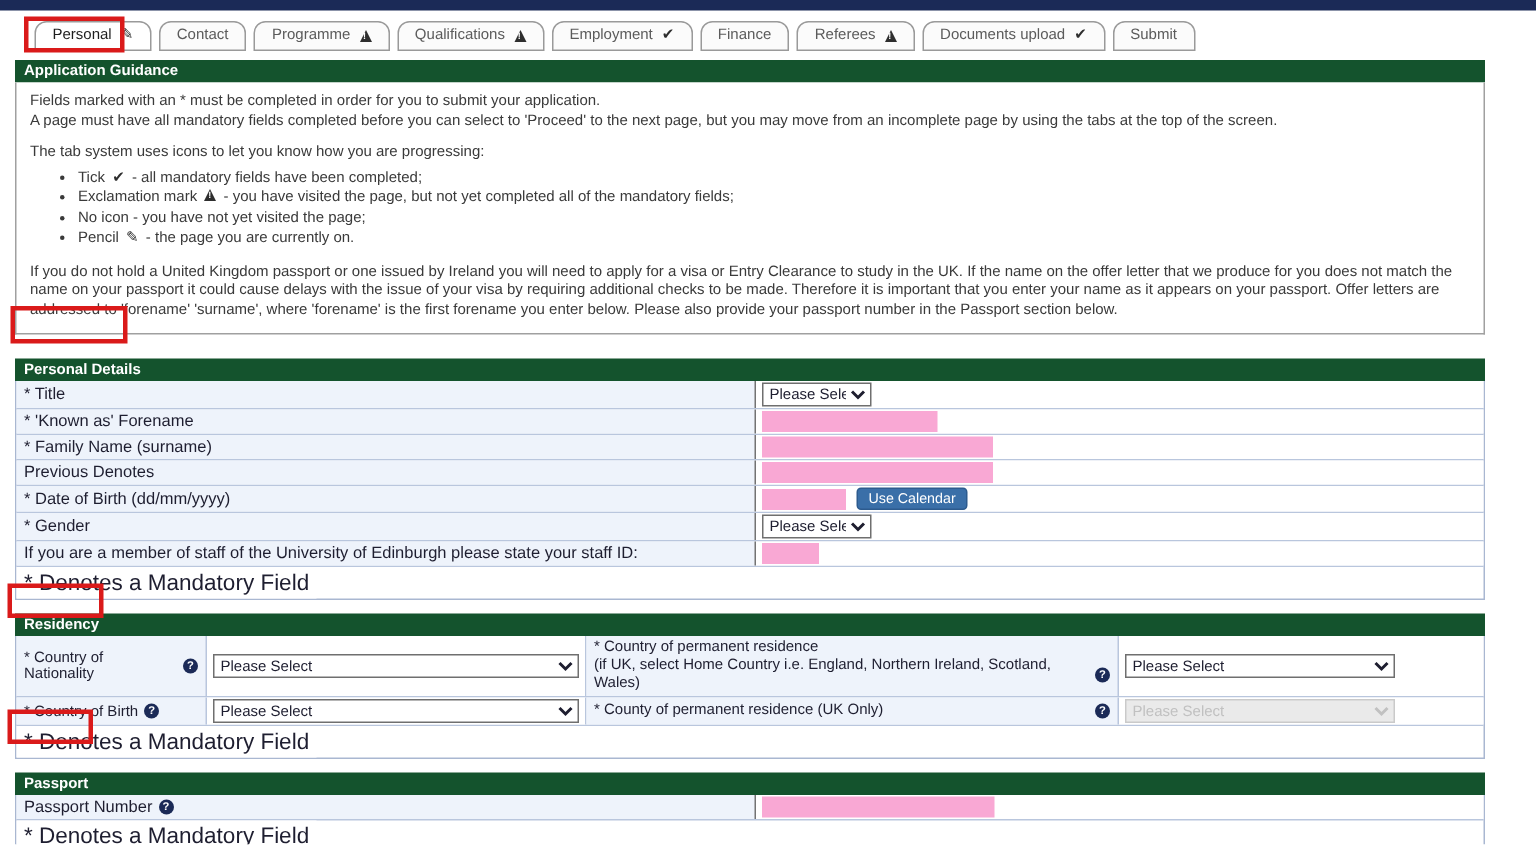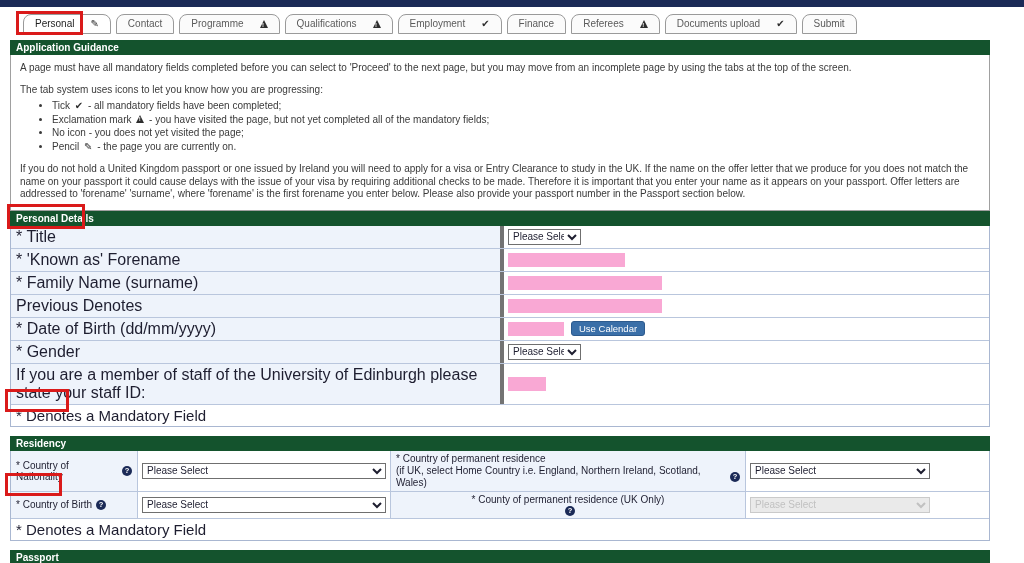--- a/index.html
+++ b/index.html
@@ -3,51 +3,51 @@
 <meta charset="utf-8">
 <style>
   * { box-sizing: border-box; }
   html,body { margin:0; padding:0; background:#fff; }
   body { font-family:"Liberation Sans", sans-serif; }
   .page { position:relative; width:1024px; height:563px; background:#fff; overflow:hidden; }
   .topbar { height:7px; background:#1b2a57; }
 
   
   .tabs { display:flex; gap:5px; margin:7px 0 0 23px; align-items:flex-end; }
-  .tab { display:inline-flex; align-items:center; gap:16px; border:1px solid #9a9a9a;
+  .tab { display:inline-flex; align-items:center; gap:6px; border:1px solid #9a9a9a;
          border-radius:8px 8px 0 0; background:#fbfbfb; color:#5b5b5b; font-size:10px;
          padding:4px 11px; line-height:10px; cursor:default; white-space:nowrap; }
   .tab.active { background:#fff; color:#1e1e1e; }
   .glyph { font-size:10px; color:#2e2e2e; line-height:10px; }
   .warn-icon { position:relative; display:inline-block; width:0; height:0;
                border-left:4.5px solid transparent; border-right:4.5px solid transparent;
                border-bottom:8px solid #2e2e2e; }
   .warn-icon::after { content:"!"; position:absolute; left:-1.5px; top:1.5px; color:#fff;
                       font-size:6px; font-weight:bold; line-height:6px; }
 
   .content { position:absolute; left:10px; top:40px; width:980px; }
   .section-bar { background:#14532d; color:#fff; font-weight:bold; font-size:10px;
                  padding:2px 6px; line-height:11px; height:15px; }
-  .section { margin-top:0; }
+  .section { margin-top:16px; }
 
   
   .gbox { border:1px solid #a0a0a0; border-top:none; background:#fff; padding:7px 9px 9px 9px;
           font-size:10px; color:#3a3a3a; line-height:12.5px; }
   .gbox p { margin:0; }
   .gbox .gap { height:9px; }
   ul.bullets { margin:4px 0 0 0; padding-left:32px; }
   ul.bullets li { margin:1px 0; }
   .inline-ic { display:inline-block; vertical-align:baseline; margin:0 2px; }
 
   
   .tbl { border:1px solid #a9b7d1; border-top:none; background:#fff; }
   .row { display:flex; align-items:stretch; border-bottom:1px solid #b9c6dd; min-height:17px; }
   .row:last-child { border-bottom:none; }
-  .lbl { width:493px; background:#eef3fb; border-right:4px solid #737373; padding:2px 5px;
-         font-size:16px; color:#1e1e30; display:flex; align-items:center; }
+  .lbl { width:493px; background:#eef3fb; border-right:1px solid #737373; padding:2px 5px;
+         font-size:11px; color:#1e1e30; display:flex; align-items:center; }
   .ctl { flex:1; padding:1px 4px; display:flex; align-items:center; gap:7px; background:#fff; }
   .note-row { padding:2px 5px; font-size:15px; color:#1e1e30; background:#fff; display:flex; align-items:center; }
 
   input.txt { border:7px solid #f9a8d4; height:13px; font-size:10px; font-family:inherit;
               padding:0 2px; background:#fff; color:#1e1e30; }
   select.sel { border:1px solid #6f6f6f; height:16px; font-size:10px; font-family:inherit;
                background:#fff; color:#1e1e30; }
   select.sel:disabled { background:#e2e2e2; color:#a7a7a7; border-color:#b5b5b5; }
   .iwrap { position:relative; display:inline-block; }
   .autofill-icon { position:absolute; right:3px; top:3px; width:11px; height:9px;
@@ -117,37 +117,38 @@
     </div>
     <div class="tab">
       <span>Submit</span>
     </div>
   </div>
 
   <div class="content">
 
     <div class="section-bar">Application Guidance</div>
     <div class="gbox">
+      <p>Fields marked with an * must be completed in order for you to submit your application.</p>
       <p>A page must have all mandatory fields completed before you can select to 'Proceed' to the next page, but you may move from an incomplete page by using the tabs at the top of the screen.</p>
       <div class="gap"></div>
       <p>The tab system uses icons to let you know how you are progressing:</p>
       <ul class="bullets">
         <li>
           <span>Tick</span>
           <span class="glyph inline-ic">✔</span>
           <span>- all mandatory fields have been completed;</span>
         </li>
         <li>
           <span>Exclamation mark</span>
           <span class="warn-icon inline-ic"></span>
           <span>- you have visited the page, but not yet completed all of the mandatory fields;</span>
         </li>
         <li>
           <span>No icon</span>
-          <span>- you does not yet visited the page;</span>
+          <span>- you have not yet visited the page;</span>
         </li>
         <li>
           <span>Pencil</span>
           <span class="glyph inline-ic">✎</span>
           <span>- the page you are currently on.</span>
         </li>
       </ul>
       <div class="gap"></div>
       <p>If you do not hold a United Kingdom passport or one issued by Ireland you will need to apply for a visa or Entry Clearance to study in the UK. If the name on the offer letter that we produce for you does not match the name on your passport it could cause delays with the issue of your visa by requiring additional checks to be made. Therefore it is important that you enter your name as it appears on your passport. Offer letters are addressed to 'forename' 'surname', where 'forename' is the first forename you enter below. Please also provide your passport number in the Passport section below.</p>
     </div>
@@ -237,21 +238,21 @@
         <div class="row">
           <div class="rlbl1">
             <span>* Country of Birth</span>
             <span class="help-icon"></span>
           </div>
           <div class="rctl1">
             <select class="sel" style="width:245px">
               <option>Please Select</option>
             </select>
           </div>
-          <div class="rlbl2" style="flex-direction:column;align-items:center;justify-content:space-between">
+          <div class="rlbl2" style="flex-direction:row;align-items:center;justify-content:space-between">
             <span>* County of permanent residence (UK Only)</span>
             <span class="help-icon"></span>
           </div>
           <div class="rctl2">
             <select class="sel" style="width:180px" disabled="">
               <option>Please Select</option>
             </select>
           </div>
         </div>
         <div class="row">

